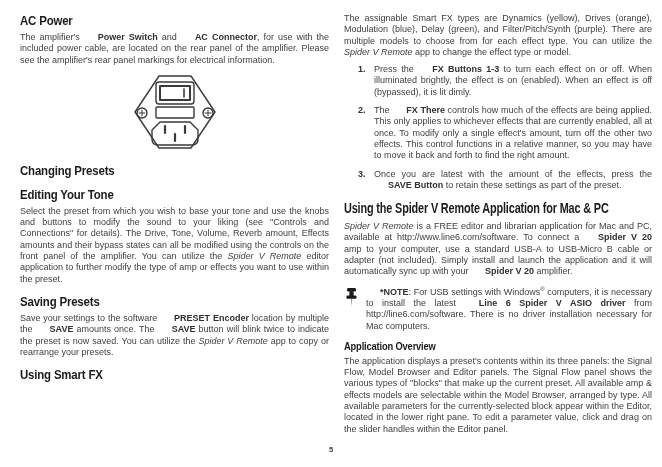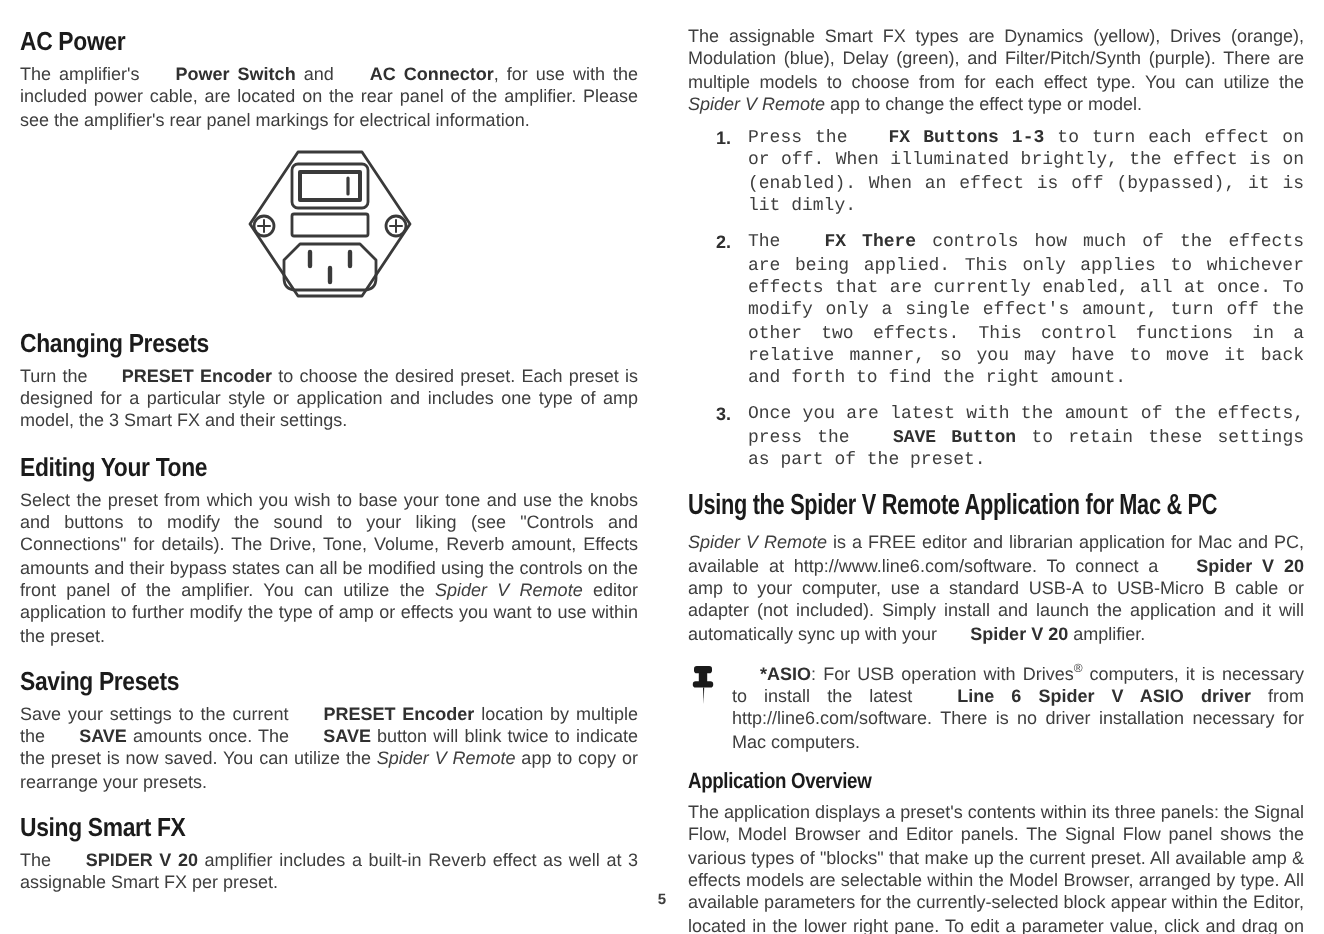--- a/index.html
+++ b/index.html
@@ -1,41 +1,41 @@
 <!DOCTYPE html>
 <html><head>
 <meta charset="utf-8">
 <style>
   html,body{margin:0;padding:0;background:#ffffff;}
   body{width:662px;height:467px;overflow:hidden;position:relative;
        font-family:"Liberation Sans",sans-serif;}
   .doc{position:absolute;inset:0;background:#fff;}
   .col{position:absolute;top:13px;}
-  .col-left{left:10px;width:309px;}
+  .col-left{left:20px;width:309px;}
   .col-right{left:344px;width:308px;}
 
   .heading1,.heading2,.heading3{
     font-weight:bold;color:#1b1b1b;letter-spacing:-0.2px;
     transform-origin:0 50%;white-space:nowrap;}
   .heading1{font-size:14.5px;line-height:16px;margin:9px 0 5px;transform:scaleX(.75);}
   .heading2{font-size:13px;line-height:15px;margin:9px 0 4px;transform:scaleX(.88);}
   .heading3{font-size:11px;line-height:13px;margin:8px 0 3px;transform:scaleX(.85);}
   .col > :first-child{margin-top:0;}
 
   .para{font-size:9px;line-height:11.3px;color:#3e3e3e;
         text-align:justify;margin:0 0 2px;}
   .para b,.li b,.note b{color:#303030;padding-left:14px;}
   sup{font-size:6px;line-height:0;}
 
   .figure{text-align:center;margin:8px 0 3px;}
   .figure svg{display:inline-block;}
 
   .li{display:flex;font-size:9px;line-height:11.3px;color:#3e3e3e;margin:6px 0 7px;}
   .li-num{flex:none;width:16px;margin-left:14px;font-weight:bold;color:#303030;}
-  .li-text{flex:1;text-align:justify;font-family:Liberation Mono, monospace;}
+  .li-text{flex:1;text-align:justify;}
 
   .note{display:flex;margin:9px 0 2px;}
   .note-icon{flex:none;width:13px;margin:1px 8px 0 1px;}
   .note-text{flex:1;font-size:9px;line-height:11.3px;color:#3e3e3e;text-align:justify;}
 
   .page-number{position:absolute;left:0;top:445px;width:662px;text-align:center;
                font-size:7.5px;font-weight:bold;color:#3e3e3e;}
 </style>
 </head>
 <body>
@@ -57,27 +57,25 @@
     <line x1="72" y1="39" x2="78" y2="39" stroke-width="1"></line>
     <line x1="75" y1="36" x2="75" y2="42" stroke-width="1"></line>
     <rect x="23" y="33" width="38" height="11" rx="1"></rect>
     <path d="M27,48 L57,48 L65,56 L65,65 Q65,71 59,71 L25,71 Q19,71 19,65 L19,56 Z"></path>
     <line x1="32" y1="52" x2="32" y2="59" stroke-width="2.2"></line>
     <line x1="52" y1="52" x2="52" y2="59" stroke-width="2.2"></line>
     <line x1="42" y1="60" x2="42" y2="67" stroke-width="2.2"></line>
   </svg>
 </div>
       <div class="heading2">Changing Presets</div>
-      <p class="para"><span>Turn the </span><b>PRESET Encoder</b><span> to choose the desired preset. Each preset is designed for a particular style or application and includes one type of amp model, the 3 Smart FX and their settings.</span></p>
       <div class="heading2">Editing Your Tone</div>
       <p class="para"><span>Select the preset from which you wish to base your tone and use the knobs and buttons to modify the sound to your liking (see "Controls and Connections" for details). The Drive, Tone, Volume, Reverb amount, Effects amounts and their bypass states can all be modified using the controls on the front panel of the amplifier. You can utilize the </span><i>Spider V Remote</i><span> editor application to further modify the type of amp or effects you want to use within the preset.</span></p>
       <div class="heading2">Saving Presets</div>
-      <p class="para"><span>Save your settings to the current </span><b>PRESET Encoder</b><span> location by multiple the </span><b>SAVE</b><span> amounts once. The </span><b>SAVE</b><span> button will blink twice to indicate the preset is now saved. You can utilize the </span><i>Spider V Remote</i><span> app to copy or rearrange your presets.</span></p>
+      <p class="para"><span>Save your settings to the software </span><b>PRESET Encoder</b><span> location by multiple the </span><b>SAVE</b><span> amounts once. The </span><b>SAVE</b><span> button will blink twice to indicate the preset is now saved. You can utilize the </span><i>Spider V Remote</i><span> app to copy or rearrange your presets.</span></p>
       <div class="heading2">Using Smart FX</div>
-      <p class="para"><span>The </span><b>SPIDER V 20</b><span> amplifier includes a built-in Reverb effect as well at 3 assignable Smart FX per preset.</span></p>
     </div>
   <div class="col col-right">
       <p class="para"><span>The assignable Smart FX types are Dynamics (yellow), Drives (orange), Modulation (blue), Delay (green), and Filter/Pitch/Synth (purple). There are multiple models to choose from for each effect type. You can utilize the </span><i>Spider V Remote</i><span> app to change the effect type or model.</span></p>
       <div class="li">
         <span class="li-num">1.</span>
         <div class="li-text"><span>Press the </span><b>FX Buttons 1-3</b><span> to turn each effect on or off. When illuminated brightly, the effect is on (enabled). When an effect is off (bypassed), it is lit dimly.</span></div>
       </div>
       <div class="li">
         <span class="li-num">2.</span>
         <div class="li-text"><span>The </span><b>FX There</b><span> controls how much of the effects are being applied. This only applies to whichever effects that are currently enabled, all at once. To modify only a single effect's amount, turn off the other two effects. This control functions in a relative manner, so you may have to move it back and forth to find the right amount.</span></div>
@@ -92,19 +90,19 @@
         <span class="note-icon">
   <svg width="13" height="20" viewBox="0 0 13 20">
     <g fill="#1a1a1a">
       <rect x="2" y="0" width="9" height="3.6" rx="1.4"></rect>
       <rect x="4.4" y="3.2" width="4.2" height="5"></rect>
       <rect x="1.4" y="7.6" width="10.2" height="3.2" rx="1.4"></rect>
       <path d="M6.5,10.8 L7.1,10.8 L6.8,19 Z"></path>
     </g>
   </svg>
 </span>
-        <div class="note-text"><b>*ASIO</b><span>: For USB operation with Drives</span><sup>®</sup><span> computers, it is necessary to install the latest </span><b>Line 6 Spider V ASIO driver</b><span> from http://line6.com/software. There is no driver installation necessary for Mac computers.</span></div>
+        <div class="note-text"><b>*NOTE</b><span>: For USB settings with Windows</span><sup>®</sup><span> computers, it is necessary to install the latest </span><b>Line 6 Spider V ASIO driver</b><span> from http://line6.com/software. There is no driver installation necessary for Mac computers.</span></div>
       </div>
       <div class="heading3">Application Overview</div>
       <p class="para"><span>The application displays a preset's contents within its three panels: the Signal Flow, Model Browser and Editor panels. The Signal Flow panel shows the various types of "blocks" that make up the current preset. All available amp &amp; effects models are selectable within the Model Browser, arranged by type. All available parameters for the currently-selected block appear within the Editor, located in the lower right pane. To edit a parameter value, click and drag on the slider handles within the Editor panel.</span></p>
     </div>
   <div class="page-number">5</div>
 </div>
 
 </body></html>

